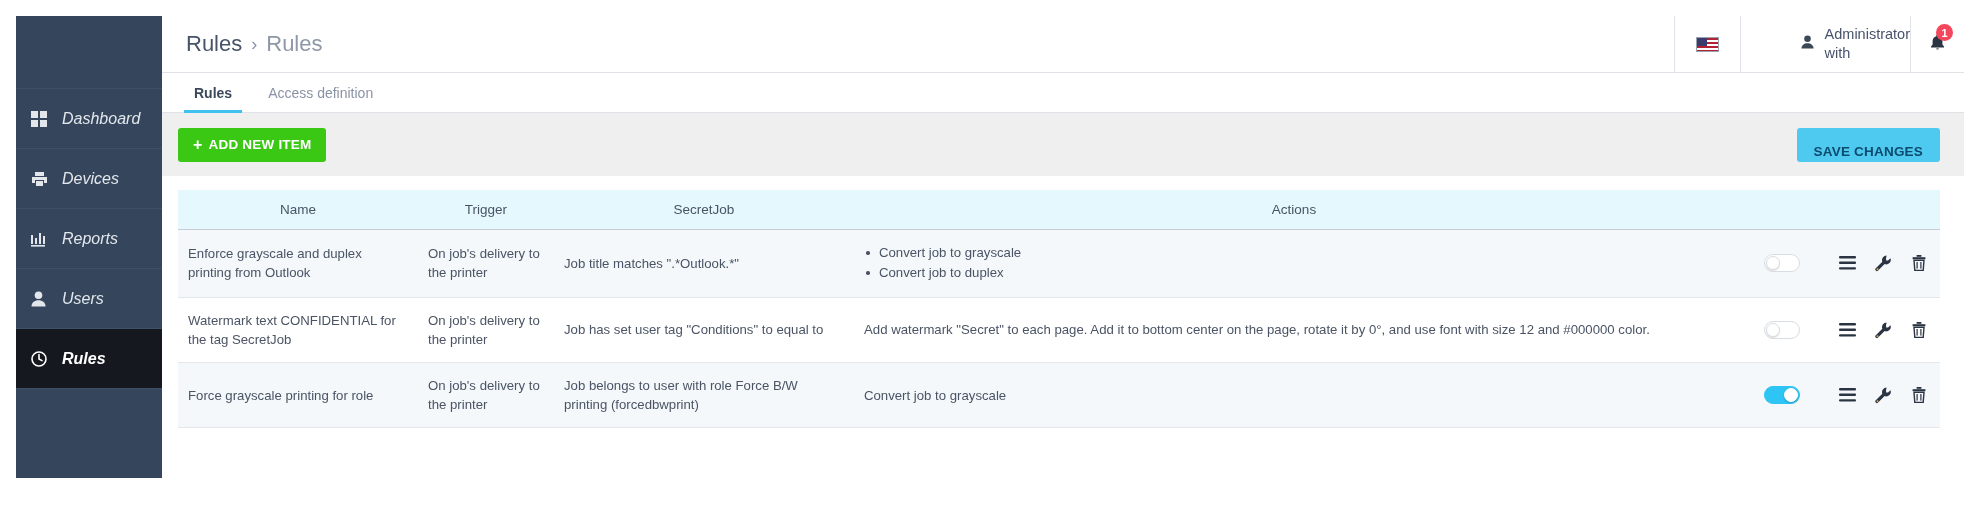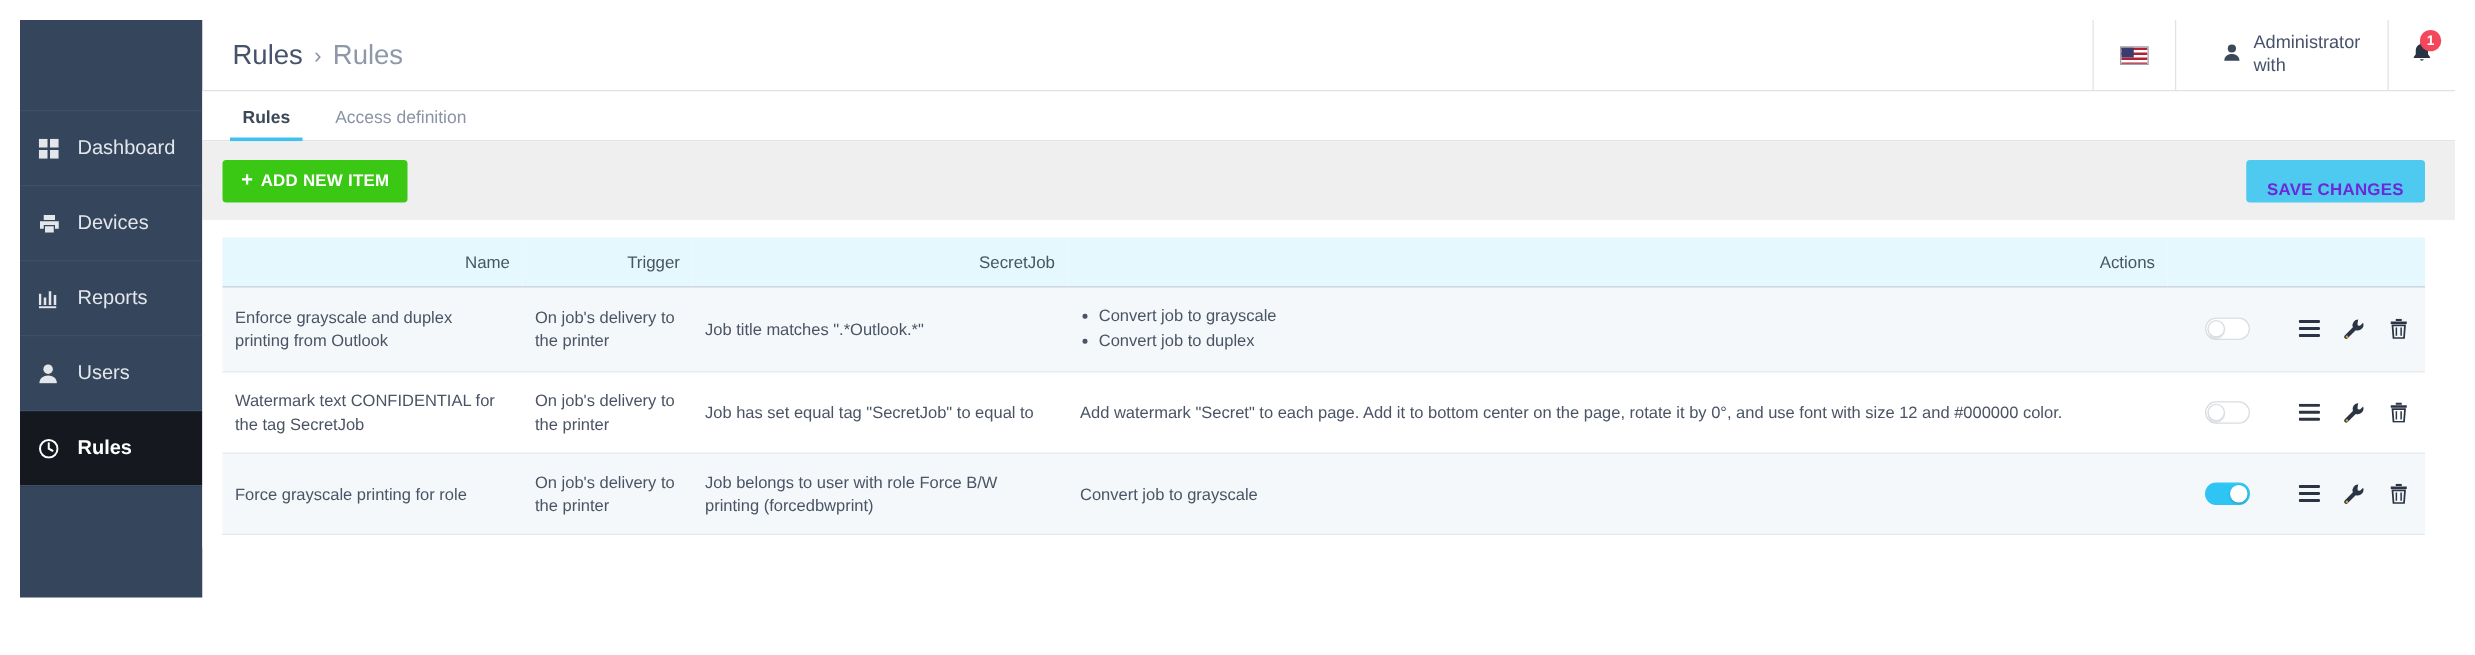--- a/index.html
+++ b/index.html
@@ -17,20 +17,21 @@
   }
 
   
   #sidebar {
     position: absolute;
     left: 16px; top: 16px;
     width: 146px;
     height: 462px;
     background: #34455c;
     overflow: hidden;
+    font-style: italic;
   }
   .sidebar-logo-zone {
     height: 73px;
     border-bottom: 1px solid #3e5068;
   }
   .sidebar-item {
     position: relative;
     height: 60px;
     display: flex;
     align-items: center;
@@ -99,21 +100,21 @@
     position: relative;
     overflow: hidden;
     border: 1px solid #9aa3b0;
     background: #ffffff;
   }
   .flag .stripe { position: absolute; left: 0; width: 100%; height: 2.14px; background: #b22234; }
   .flag .canton { position: absolute; left: 0; top: 0; width: 10px; height: 8.5px; background: #3c3b6e; }
 
   #user-cell {
     width: 170px;
-    justify-content: center;
+    justify-content: flex-end;
     padding-left: 16px;
     gap: 11px;
   }
   #user-cell .uname {
     font-size: 14.5px;
     color: #47536b;
     line-height: 1.28;
   }
   #bell-cell {
     width: 54px;
@@ -186,21 +187,21 @@
     cursor: pointer;
     display: inline-flex;
     align-items: center;
     gap: 6px;
     font-family: "Liberation Sans", sans-serif;
   }
   #add-new-item .plus { font-size: 16px; line-height: 1; font-weight: bold; }
   #save-changes {
     margin-left: auto;
     background: #4ecaf0;
-    color: #6d28d9;
+    color: #0c4a6e;
     border: none;
     border-radius: 3px;
     height: 34px;
     padding: 16px 17px;
     font-size: 13.5px;
     font-weight: bold;
     letter-spacing: .2px;
     cursor: pointer;
     font-family: "Liberation Sans", sans-serif;
   }
@@ -215,21 +216,21 @@
   table#rules-table {
     width: 100%;
     border-collapse: collapse;
     table-layout: fixed;
   }
   #rules-table thead th {
     background: #e4f8fe;
     color: #4a5464;
     font-size: 13.5px;
     font-weight: normal;
-    text-align: right;
+    text-align: center;
     padding: 12px 10px;
     border-bottom: 1px solid #c8cdd4;
     vertical-align: middle;
   }
   #rules-table tbody td {
     font-size: 13.2px;
     color: #4a5464;
     padding: 13px 10px;
     vertical-align: middle;
     line-height: 1.45;
@@ -467,21 +468,21 @@
                     <rect x="0.6" y="2.2" width="12.8" height="2" fill="#2b3442"></rect>
                     <path d="M2 5.2h10l-0.8 10.2H2.8z" fill="none" stroke="#2b3442" stroke-width="1.4"></path>
                     <rect x="4.5" y="7" width="1.2" height="6.6" fill="#2b3442"></rect>
                     <rect x="8.3" y="7" width="1.2" height="6.6" fill="#2b3442"></rect>
                   </svg>
                 </span></td>
             </tr>
             <tr class="even">
               <td class="col-name cell-name">Watermark text CONFIDENTIAL for the tag SecretJob</td>
               <td class="col-trigger cell-trigger">On job's delivery to the printer</td>
-              <td class="col-cond cell-cond">Job has set equal tag "SecretJob" to equal to</td>
+              <td class="col-cond cell-cond">Job has set user tag "Conditions" to equal to</td>
               <td class="col-actions cell-actions"><span>Add watermark "Secret" to each page. Add it to bottom center on the page, rotate it by 0°, and use font with size 12 and #000000 color.</span></td>
               <td class="col-ctrl cell-ctrl"><span class="toggle"><span class="knob"></span></span><span class="row-icon">
                   <svg width="17" height="14" viewBox="0 0 17 14">
                     <rect x="0" y="0" width="17" height="2.4" rx="1" fill="#2b3442"></rect>
                     <rect x="0" y="5.6" width="17" height="2.4" rx="1" fill="#2b3442"></rect>
                     <rect x="0" y="11.2" width="17" height="2.4" rx="1" fill="#2b3442"></rect>
                   </svg>
                 </span><span class="row-icon">
                   <svg width="17" height="17" viewBox="0 0 17 17">
                     <path d="M11.6 0.6a4.6 4.6 0 0 0-4.3 6.2L0.8 13.3a1.6 1.6 0 0 0 0 2.3 1.6 1.6 0 0 0 2.3 0l6.5-6.5a4.6 4.6 0 0 0 5.9-5.9L13 5.6 11.2 5.4 11 3.6z" fill="#2b3442"></path>

